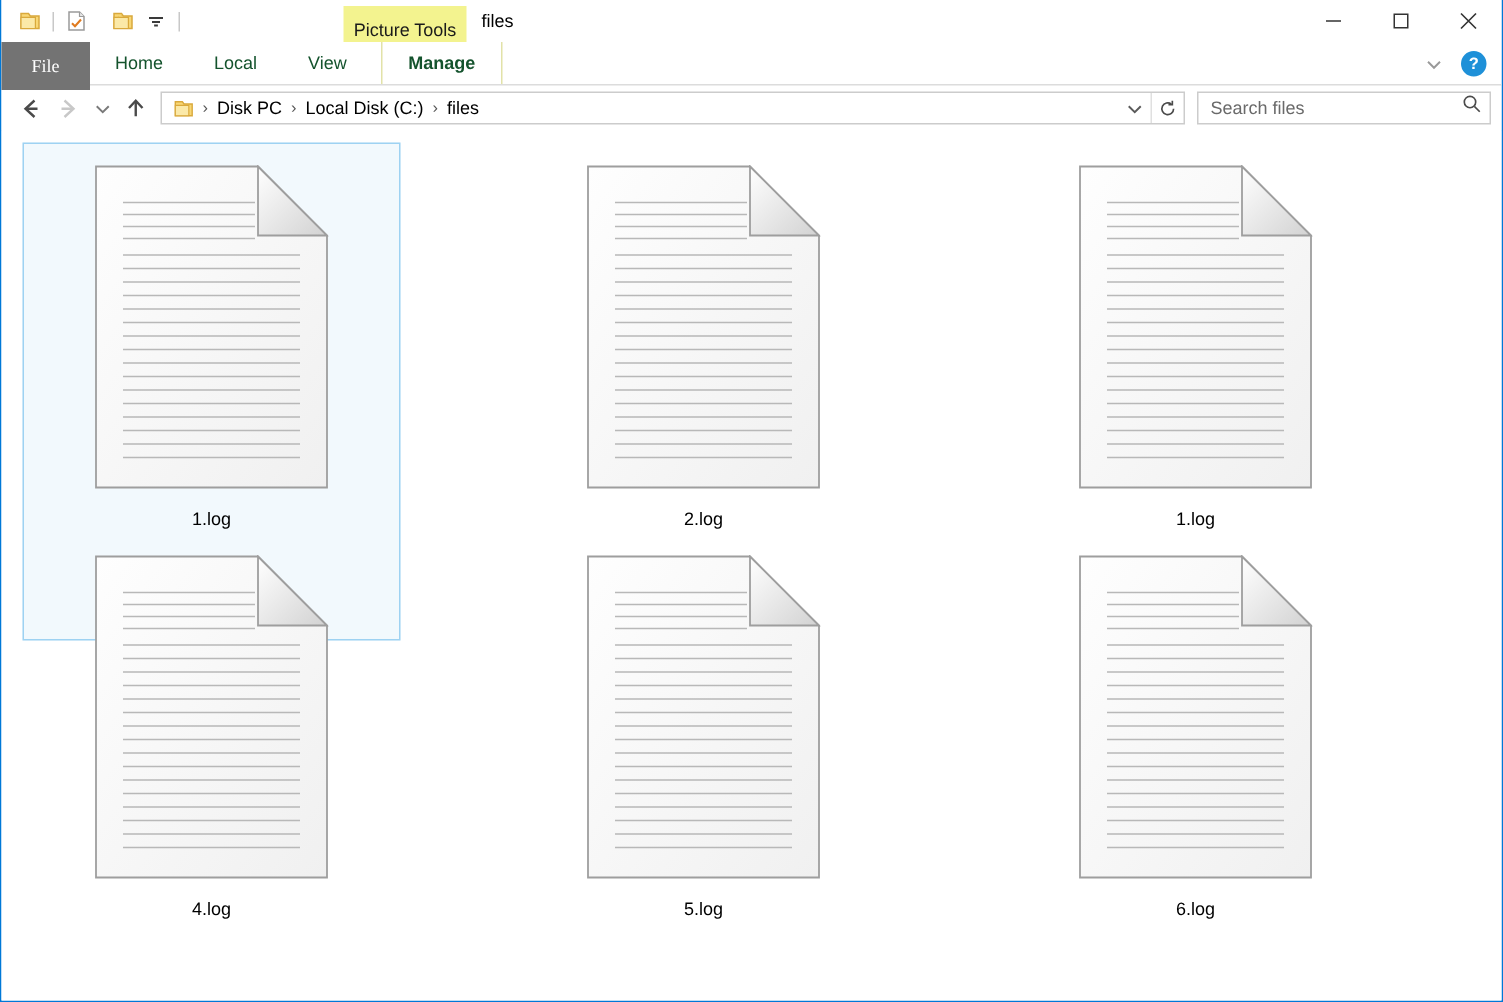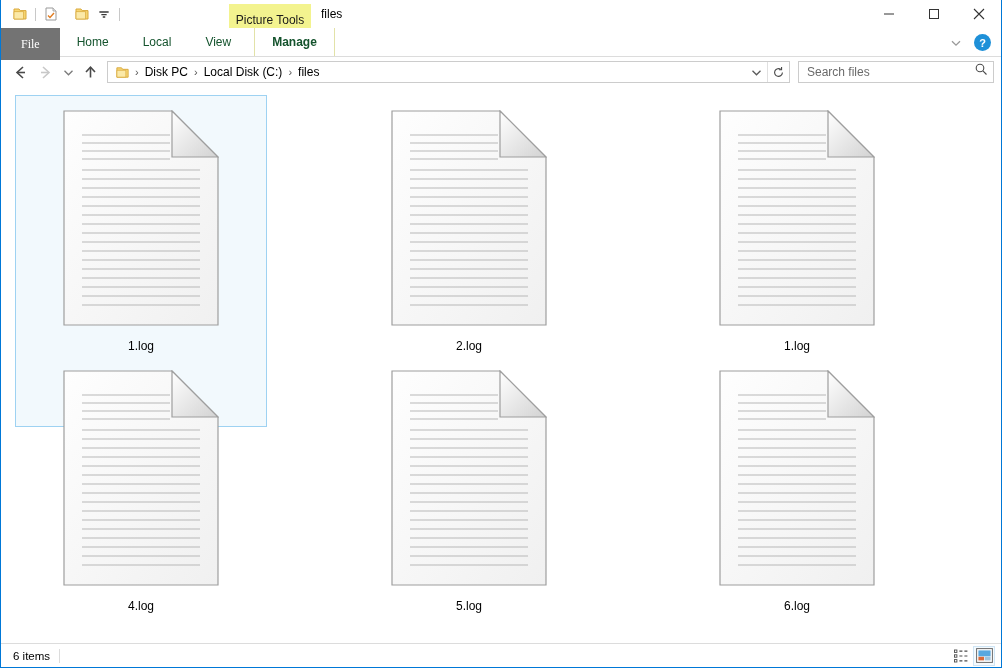--- a/index.html
+++ b/index.html
@@ -440,34 +440,14 @@
               <path d="M19 60h118M19 69h118M19 78h118M19 87h118M19 96h118M19 105h118M19 114h118M19 123h118M19 132h118M19 141h118M19 150h118M19 159h118M19 168h118M19 177h118M19 186h118M19 195h118"></path>
             </g>
           </svg>
         </div>
         <div class="file-label">6.log</div>
       </div>
 
     </div>
   </div>
 
-  <div class="statusbar">
-    <div class="status-text">6 items</div>
-    <div class="status-spacer"></div>
-    <div class="view-btn">
-      <svg width="16" height="14" viewBox="0 0 16 14">
-        <rect x="0.5" y="1" width="2.4" height="2.4" fill="none" stroke="#4a4a4a" stroke-width="0.9"></rect>
-        <rect x="0.5" y="5.8" width="2.4" height="2.4" fill="none" stroke="#4a4a4a" stroke-width="0.9"></rect>
-        <rect x="0.5" y="10.6" width="2.4" height="2.4" fill="none" stroke="#4a4a4a" stroke-width="0.9"></rect>
-        <path d="M5.4 2.2h10M5.4 7h10M5.4 11.8h10" stroke="#4a4a4a" stroke-width="1.2" stroke-dasharray="3 2"></path>
-      </svg>
-    </div>
-    <div class="view-btn active">
-      <svg width="17" height="15" viewBox="0 0 17 15">
-        <rect x="0.6" y="0.6" width="15.8" height="13.8" fill="#ffffff" stroke="#6a6a6a" stroke-width="1"></rect>
-        <rect x="2.4" y="2.4" width="12.2" height="6" fill="#57a8e0"></rect>
-        <rect x="2.4" y="8.8" width="5.6" height="3.6" fill="#d96a3a"></rect>
-        <rect x="8.6" y="8.8" width="6" height="3.6" fill="#9fc4de"></rect>
-      </svg>
-    </div>
-  </div>
 
 </div>
 
 </body></html>

